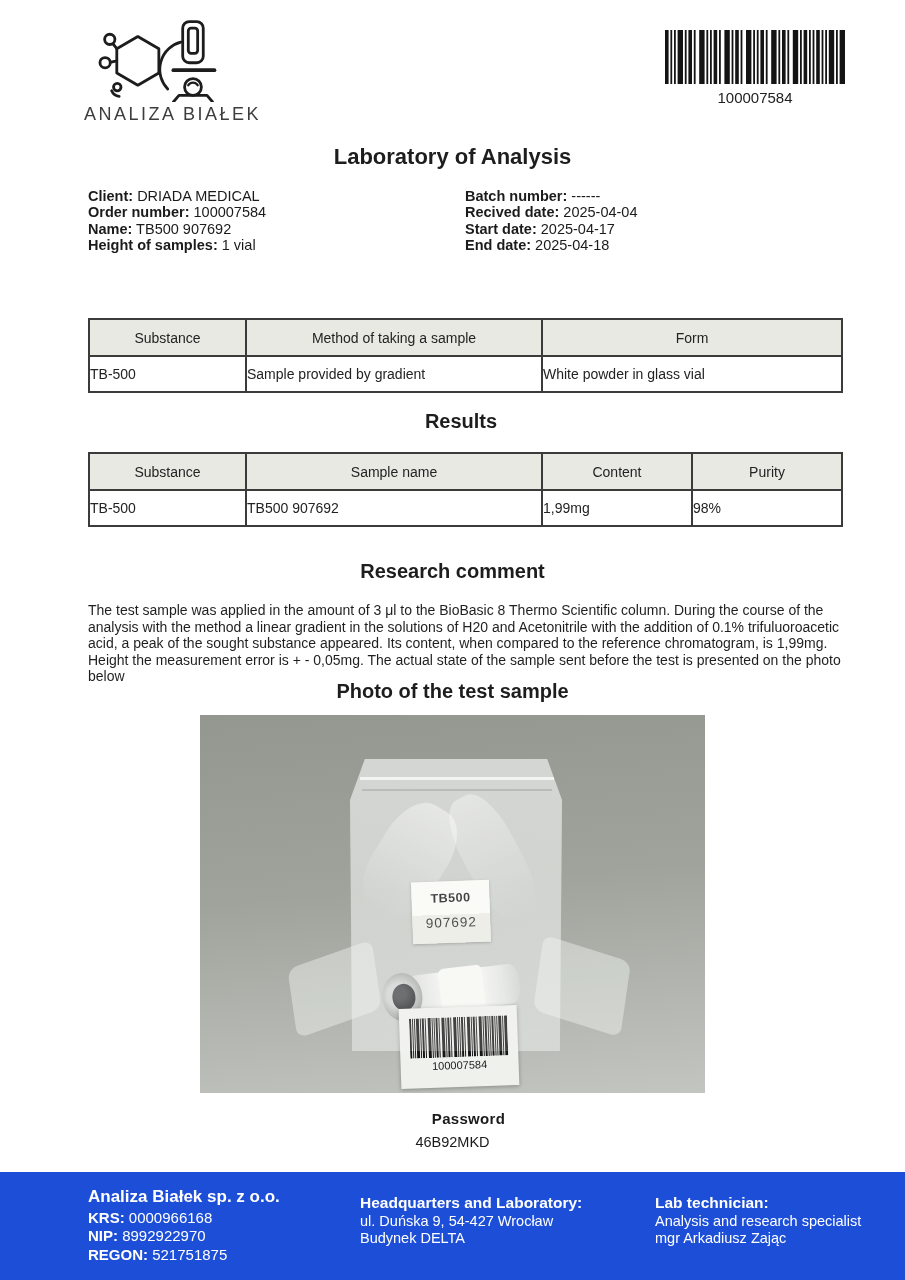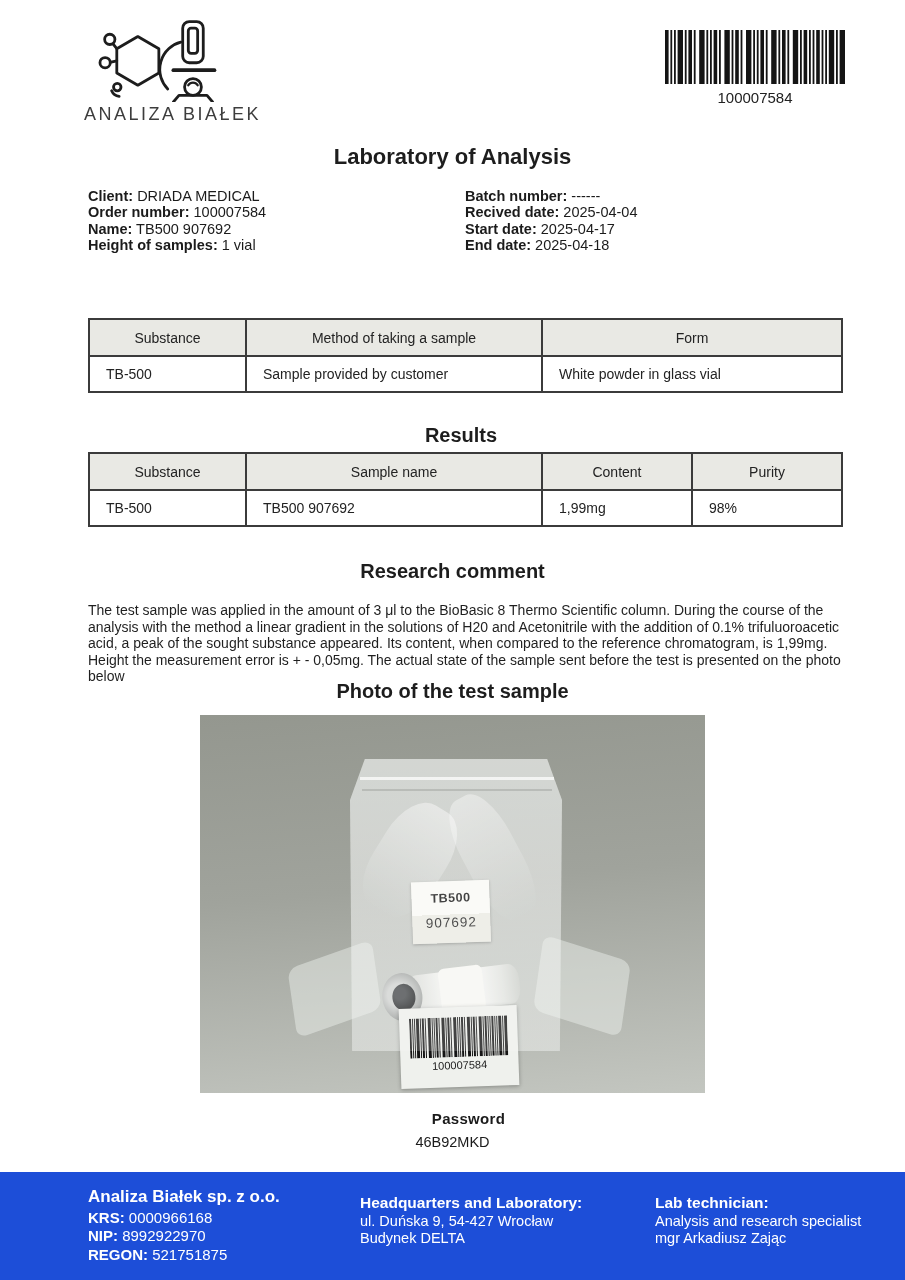--- a/index.html
+++ b/index.html
@@ -26,21 +26,21 @@
   .info-block { position:absolute; top:188px; left:0; width:100%; font-size:14.5px; line-height:16.4px; }
   .info-col { position:absolute; top:0; white-space:nowrap; }
   .info-col.left { left:88px; }
   .info-col.right { left:465px; }
   .info-line .lbl { font-weight:700; }
 
   
   table.data-table { position:absolute; left:88px; width:753px; border-collapse:collapse;
                      font-size:14px; color:#232323; table-layout:fixed; }
   table.data-table th, table.data-table td { border:2px solid #3b3b3b; 
-                     font-weight:400; padding:0 16px; }
+                     font-weight:400; padding:0 0; }
   table.data-table th { background:#e9e9e4; height:37px; }
   table.data-table td { background:#ffffff; height:36px; }
   #table-sample { top:318px; }
   #table-results { top:452px; }
 
   
   .comment-text { position:absolute; left:88px; top:602px; width:766px;
                   font-size:14px; line-height:16.5px; color:#1f1f1f; }
 
   
@@ -202,27 +202,27 @@
         <col style="width:300px">
       </colgroup>
     <tbody>
         <tr>
       <th>Substance</th>
       <th>Method of taking a sample</th>
       <th>Form</th>
     </tr>
     <tr>
       <td>TB-500</td>
-      <td>Sample provided by customer</td>
+      <td>Sample provided by gradient</td>
       <td>White powder in glass vial</td>
     </tr>
   </tbody>
     </table>
 
-  <div class="section-heading" style="top:424px;padding-left:17px;">Results</div>
+  <div class="section-heading" style="top:410px;padding-left:17px;">Results</div>
   <table class="data-table" id="table-results">
     <colgroup>
         <col style="width:157px">
         <col style="width:296px">
         <col style="width:150px">
         <col style="width:150px">
       </colgroup>
     <tbody>
         <tr>
       <th>Substance</th>

